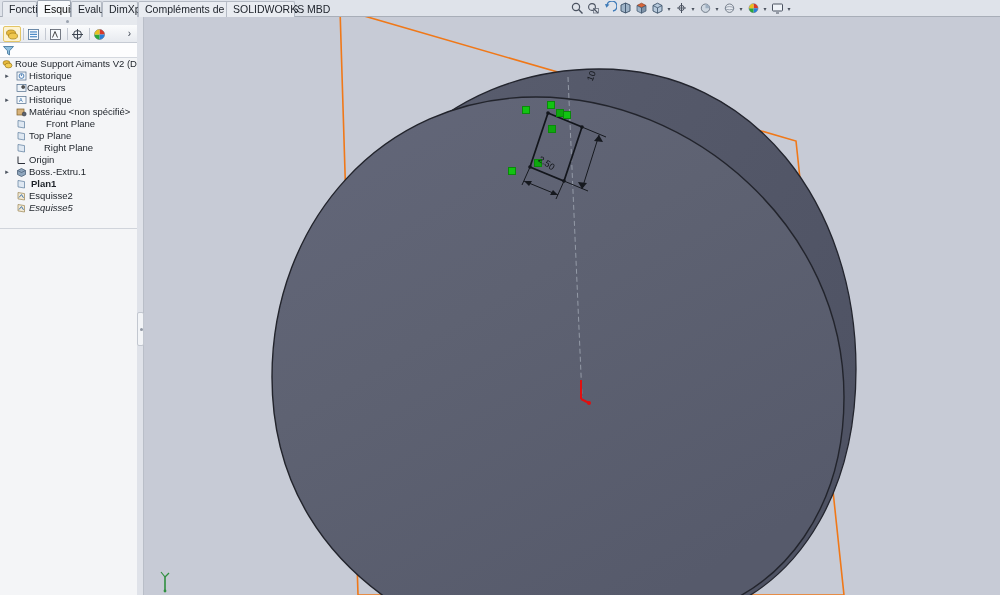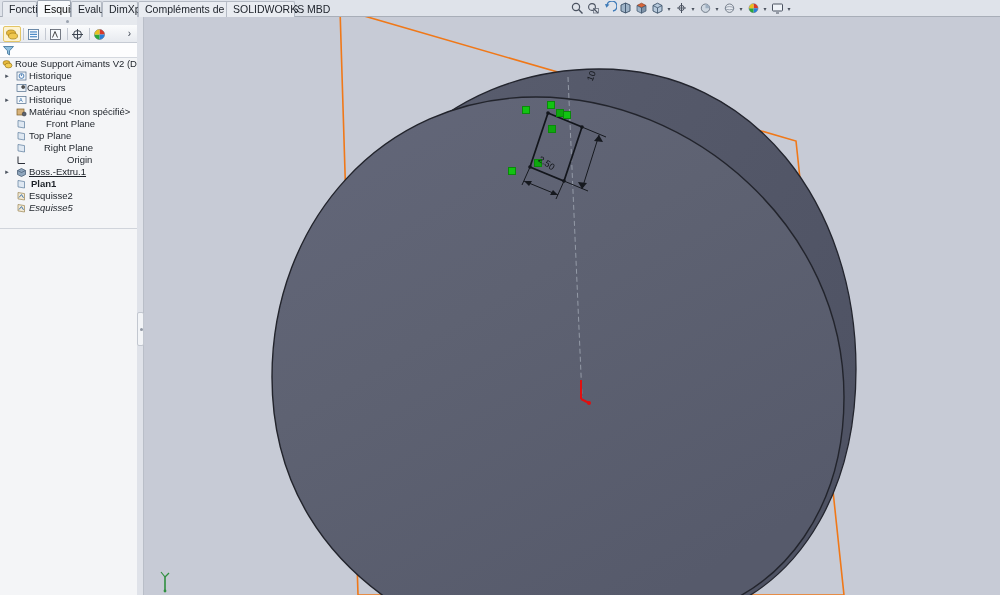--- a/index.html
+++ b/index.html
@@ -374,29 +374,29 @@
           <svg class="ticon" viewBox="0 0 11 10" style="left: 16px;">
             <path d="M2 1.5 L8.5 2.6 L8.5 9 L2 7.9 Z" fill="#dfe8f2" stroke="#5a7b9c" stroke-width="0.7"></path>
           </svg>
           <div class="tlabel" style="left: 44px;">Right Plane</div>
         </div>
         <div class="tnode">
           <svg class="ticon" viewBox="0 0 11 10" style="left: 16px;">
             <line x1="2" y1="1.5" x2="2" y2="8.5" stroke="#2b2f38" stroke-width="1"></line>
             <line x1="2" y1="8.5" x2="9" y2="8.5" stroke="#2b2f38" stroke-width="1"></line>
           </svg>
-          <div class="tlabel" style="left: 29px; margin-left: 38px;">Origin</div>
+          <div class="tlabel" style="left: 29px;">Origin</div>
         </div>
         <div class="tnode">
           <div class="texp">▸</div>
           <svg class="ticon" viewBox="0 0 11 10" style="left: 16px;">
             <path d="M1.5 3.5 L5.5 1.5 L9.5 3.5 L9.5 7.5 L5.5 9.5 L1.5 7.5 Z" fill="#8fa6bd" stroke="#3b5068" stroke-width="0.7"></path>
             <path d="M1.5 3.5 L5.5 5.5 L9.5 3.5" fill="none" stroke="#3b5068" stroke-width="0.6"></path>
           </svg>
-          <div class="tlabel" style="left: 29px; text-decoration: underline;">Boss.-Extru.1</div>
+          <div class="tlabel" style="left: 29px;">Boss.-Extru.1</div>
         </div>
         <div class="tnode">
           <svg class="ticon" viewBox="0 0 11 10" style="left: 16px;">
             <path d="M2 1.5 L8.5 2.6 L8.5 9 L2 7.9 Z" fill="#dfe8f2" stroke="#5a7b9c" stroke-width="0.7"></path>
           </svg>
           <div class="tlabel" style="left: 31px; font-weight: bold;">Plan1</div>
         </div>
         <div class="tnode">
           <svg class="ticon" viewBox="0 0 11 10" style="left: 16px;">
             <path d="M2 1.5 L8.5 2.6 L8.5 9 L2 7.9 Z" fill="#f3ead6" stroke="#9a8450" stroke-width="0.7"></path>

